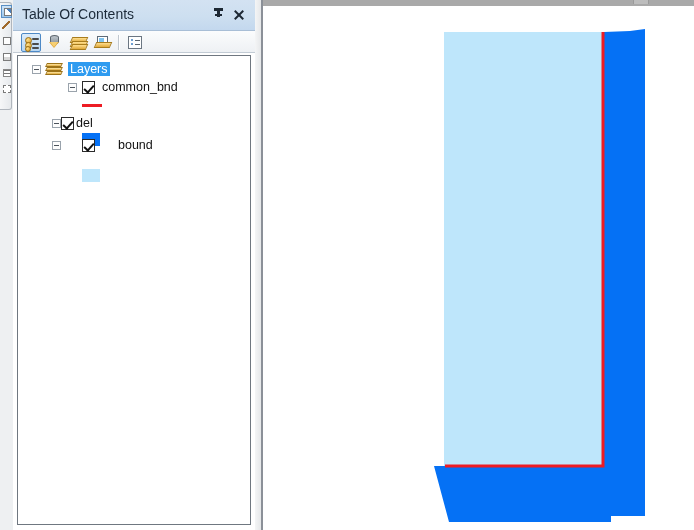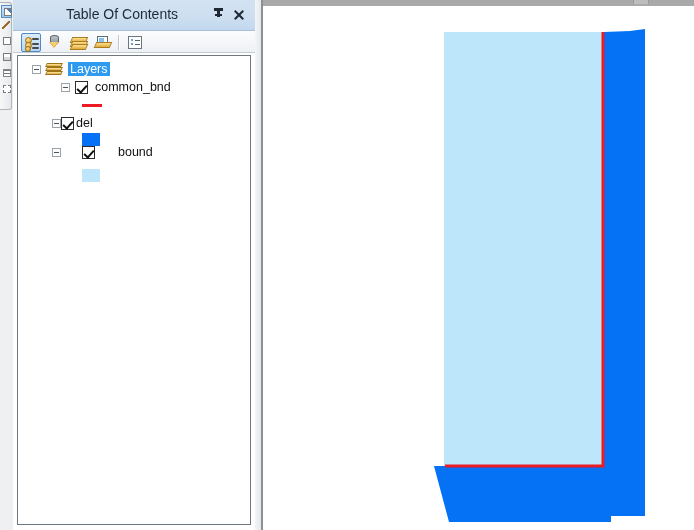--- a/index.html
+++ b/index.html
@@ -77,21 +77,20 @@
     background: linear-gradient(to bottom, #d3e2f2 0%, #cddff0 55%, #c3d8ee 100%);
     border-bottom: 1px solid #a8bed6;
     box-sizing: border-box;
   }
   #toc-title-text {
     position: absolute;
     left: 9px; top: 6px;
     font-size: 14px;
     color: #1c2a39;
     white-space: nowrap;
-    margin-left: 44px;
   }
   .titlebtn {
     position: absolute;
     top: 7px;
     width: 16px; height: 16px;
     cursor: pointer;
   }
   #pin-btn { right: 28px; }
   #close-btn { right: 8px; }
   .pin-glyph {
@@ -426,39 +425,39 @@
     <div class="tree-row" style="left:14px; top:4px; gap:5px;">
       <div class="expander"></div>
       <div class="layers-ico">
           <s></s>
           <s></s>
           <s></s>
         </div>
       <span class="node-label selected">Layers</span>
     </div>
 
-    <div class="tree-row" style="left:43px; top:22px; gap:5px;">
+    <div class="tree-row" style="left:50px; top:22px; gap:5px;">
       <div class="expander"></div>
       <div class="chk"></div>
       <span class="node-label">common_bnd</span>
     </div>
     <div class="tree-row" style="left:64px; top:40px;">
       <div class="swatch-line" style="background: rgb(237, 28, 36);"></div>
     </div>
 
     <div class="tree-row" style="left:34px; top:58px; ">
       <div class="expander"></div>
       <div class="chk"></div>
       <span class="node-label">del</span>
     </div>
     <div class="tree-row" style="left:64px; top:74px;">
       <div class="swatch-box" style="background:#0571f5"></div>
     </div>
 
-    <div class="tree-row" style="left:34px; top:87px; gap:21px;align-items:center;">
+    <div class="tree-row" style="left:34px; top:80px; gap:21px;align-items:center;">
       <div class="expander"></div>
       <div class="chk"></div>
       <span class="node-label">bound</span>
     </div>
     <div class="tree-row" style="left:64px; top:110px;">
       <div class="swatch-box" style="background:#bee6fb"></div>
     </div>
 
   </div>
 </div>

